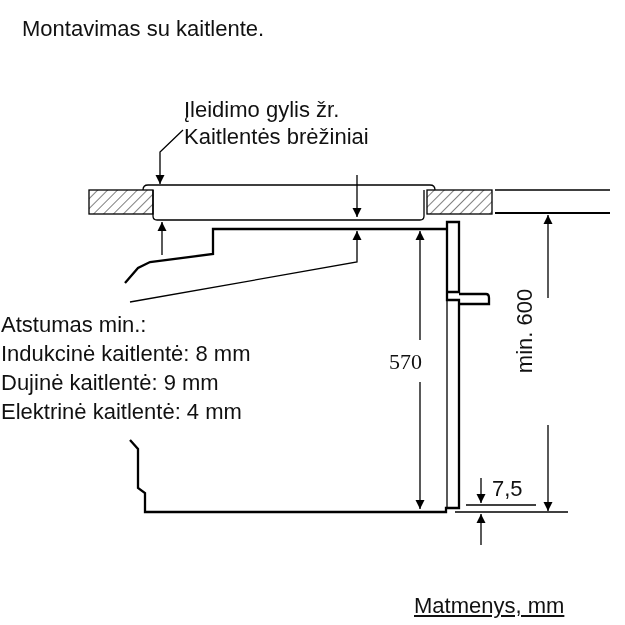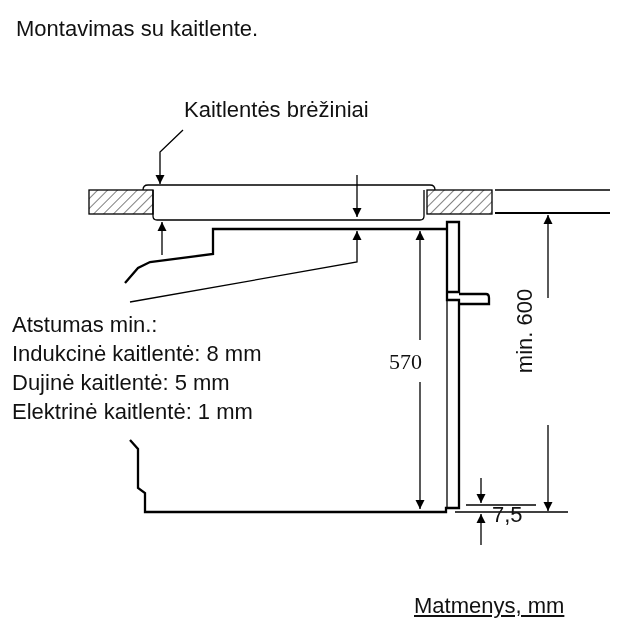--- a/index.html
+++ b/index.html
@@ -1,25 +1,25 @@
 <!DOCTYPE html>
 <html><head>
 <meta charset="utf-8">
 <style>
   html, body { margin: 0; padding: 0; background: #ffffff; }
   body { width: 625px; height: 625px; position: relative; overflow: hidden;
          font-family: "Liberation Sans", sans-serif; color: #111; }
   .txt { position: absolute; white-space: nowrap; font-size: 22px; line-height: 26px; }
-  #title { left: 16px; top: 16px; }
+  #title { left: 22px; top: 16px; }
   #callout { left: 184px; top: 96px; }
   #callout div { line-height: 27px; }
-  #clearance { left: 12px; top: 310px; }
+  #clearance { left: 1px; top: 310px; }
   #clearance div { line-height: 29px; }
   #dim570 { left: 389px; top: 349px; font-family: Liberation Serif, serif; }
-  #dim75 { left: 492px; top: 476px; margin-top: 26px; }
+  #dim75 { left: 492px; top: 476px; }
   #dim600 { left: 525px; top: 318px; transform: rotate(-90deg); transform-origin: center; width: 0; }
   #dim600 span { display: inline-block; transform: translateX(-50%); }
   #units { left: 414px; top: 593px; text-decoration: underline; }
   svg { position: absolute; left: 0; top: 0; }
 </style>
 </head>
 <body>
 
 <svg width="625" height="625" viewBox="0 0 625 625">
   <defs>
@@ -74,27 +74,28 @@
     <line x1="466" y1="505" x2="536" y2="505"></line>
     <line x1="455" y1="512" x2="568" y2="512"></line>
     <line x1="481" y1="478" x2="481" y2="503" marker-end="url(#arr)"></line>
     <line x1="481" y1="545" x2="481" y2="514" marker-end="url(#arr)"></line>
   </g>
 </svg>
 
 <div class="txt" id="title">Montavimas su kaitlente.</div>
 
 <div class="txt" id="callout">
+  <div>Įleidimo gylis žr.</div>
   <div>Kaitlentės brėžiniai</div>
 </div>
 
 <div class="txt" id="clearance">
   <div>Atstumas min.:</div>
   <div>Indukcinė kaitlentė: 8 mm</div>
-  <div>Dujinė kaitlentė: 5 mm</div>
-  <div>Elektrinė kaitlentė: 1 mm</div>
+  <div>Dujinė kaitlentė: 9 mm</div>
+  <div>Elektrinė kaitlentė: 4 mm</div>
 </div>
 
 <div class="txt" id="dim570">570</div>
 <div class="txt" id="dim600"><span>min. 600</span></div>
 <div class="txt" id="dim75">7,5</div>
 
 <div class="txt" id="units">Matmenys, mm</div>
 
 </body></html>

